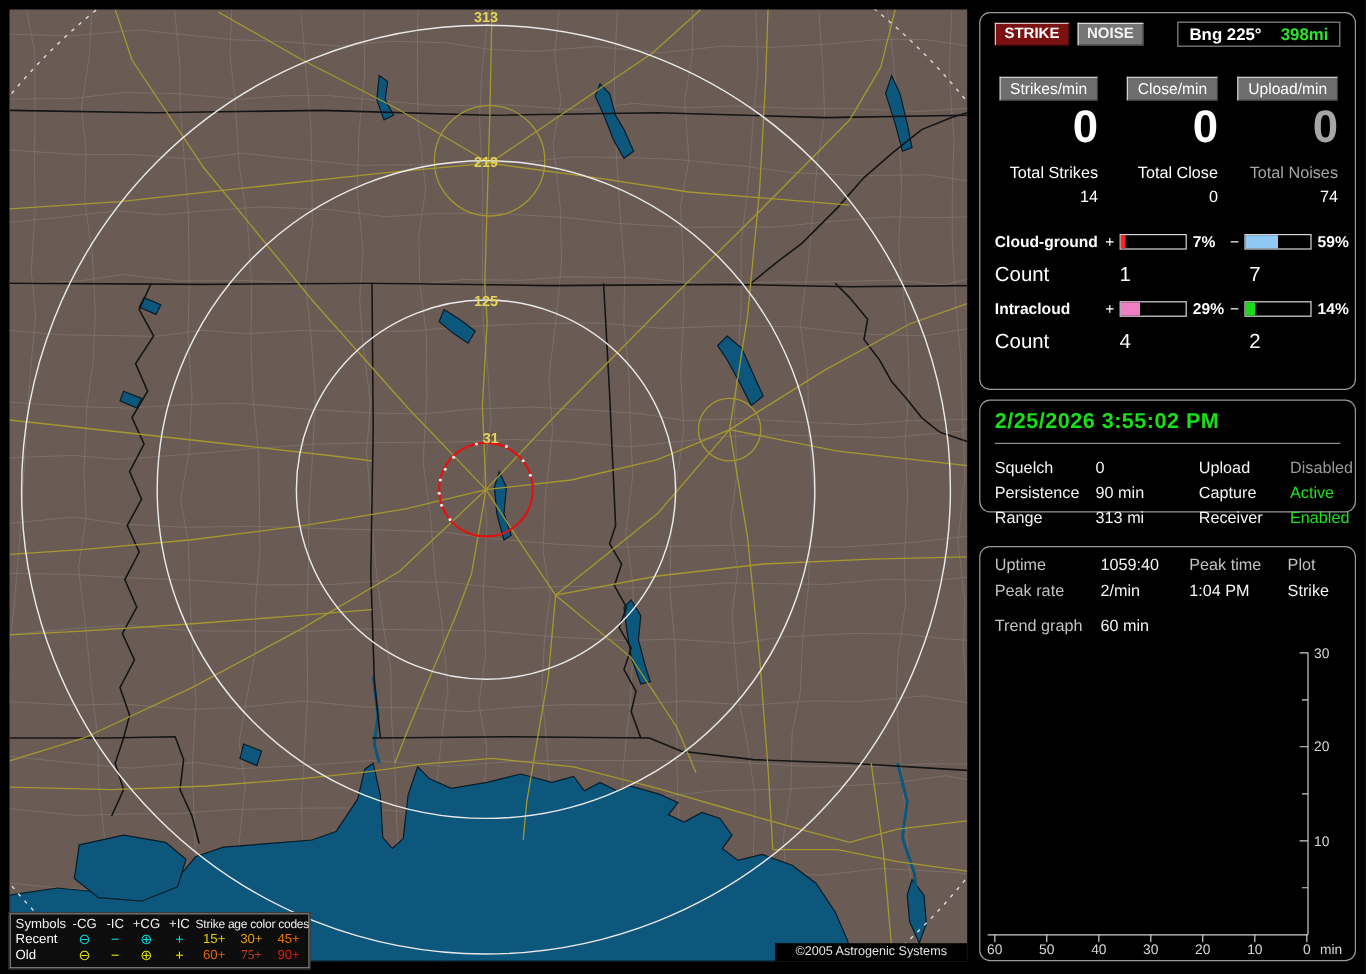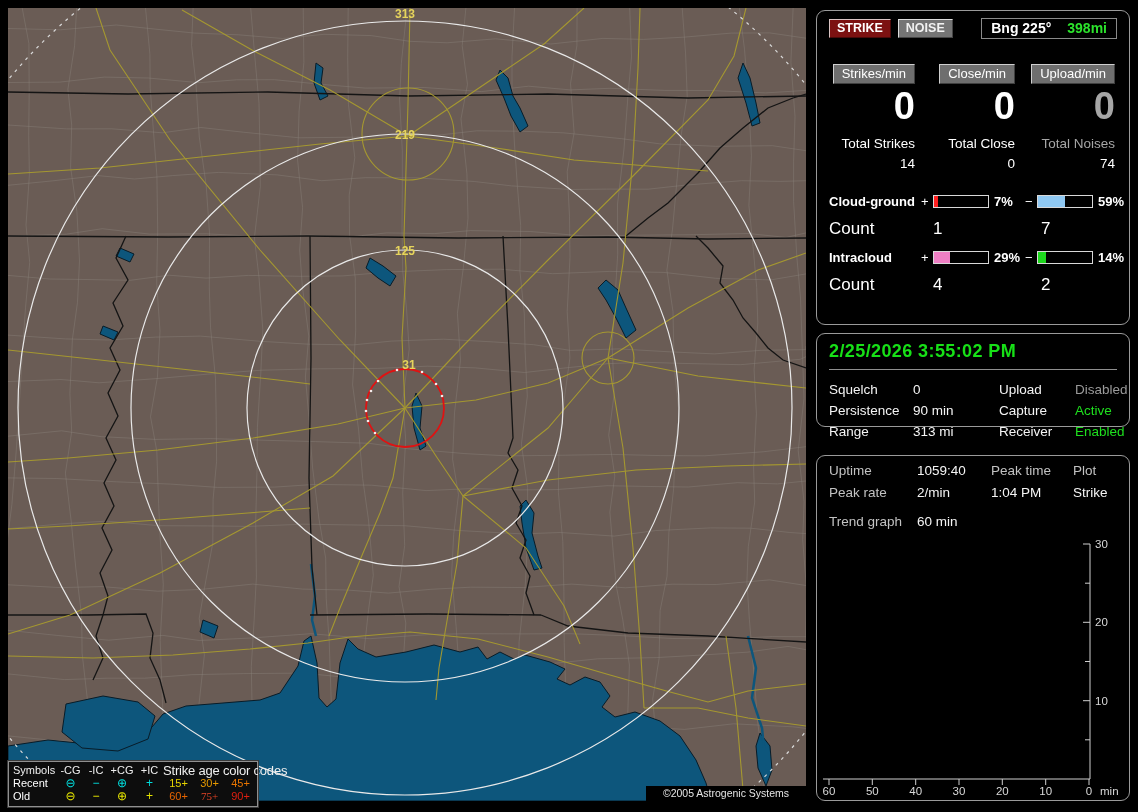--- a/index.html
+++ b/index.html
@@ -8,21 +8,21 @@
   
   #map-wrap{position:absolute;left:8px;top:8px;width:798px;height:793px;background:#6a5c55;}
   #map-wrap svg{display:block;}
   .ring-label{font:bold 12px "Liberation Sans",sans-serif;fill:#e6d45c;}
   #map-legend{position:absolute;left:8px;top:761px;width:250px;height:46px;
       background:#0d0d0d;border:1px solid #8f8f8f;outline:1px solid #3a3a3a;
       box-sizing:border-box;padding:2px 4px;font-size:11px;line-height:13px;}
   .leg-grid{display:grid;grid-template-columns:44px 27px 24px 28px 27px 31px 31px 31px;}
   .leg-grid .c{text-align:center;}
   .leg-head{color:#efefef;}
-  .age-head{grid-column:6/9;white-space:nowrap;font-size:13px;letter-spacing:-0.2px;color:#efefef;}
+  .age-head{grid-column:6/9;white-space:nowrap;font-size:10px;letter-spacing:-0.2px;color:#efefef;}
   .sym{font-size:12px;line-height:12px;}
   #copyright{position:absolute;left:646px;top:786px;width:160px;height:15px;background:#000;
       font-size:10.5px;line-height:15px;text-align:center;color:#e4e4e4;}
   
   .panel{position:absolute;left:816px;width:314px;box-sizing:border-box;background:#000;
          border:1px solid #9a9a9a;border-radius:9px;padding:7px 12px;}
   #panel-top{top:10px;height:315px;}
   #panel-status{top:333px;height:94px;}
   #panel-info{top:455px;height:346px;}
   .hdr-row{display:flex;align-items:center;}

